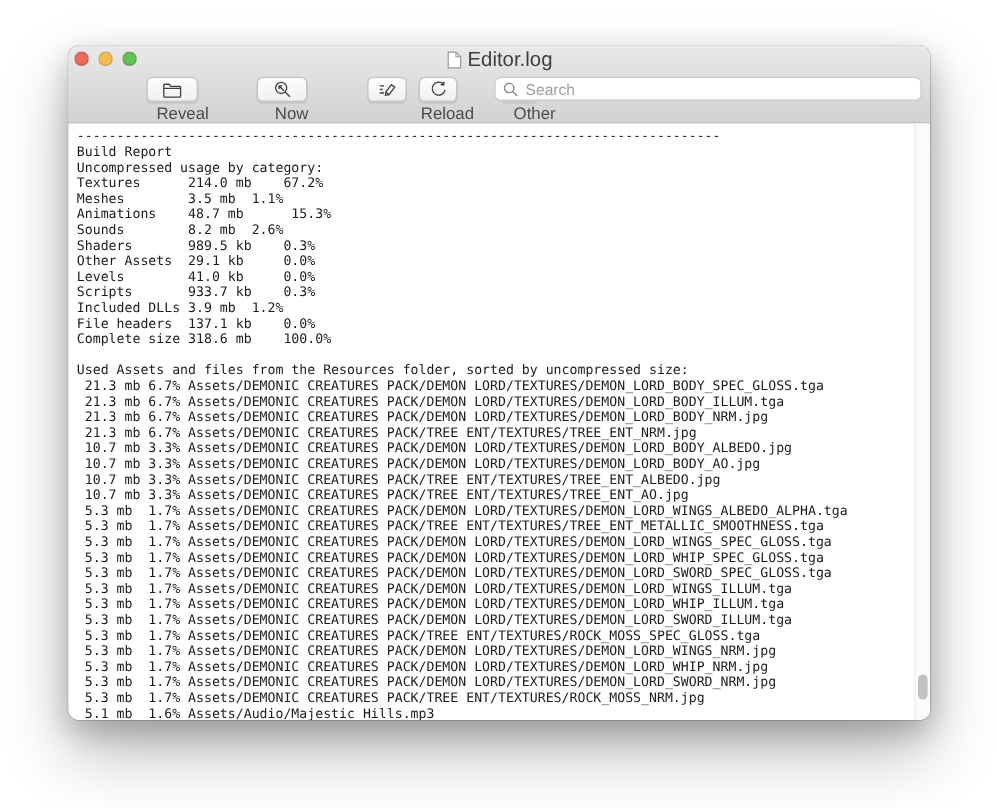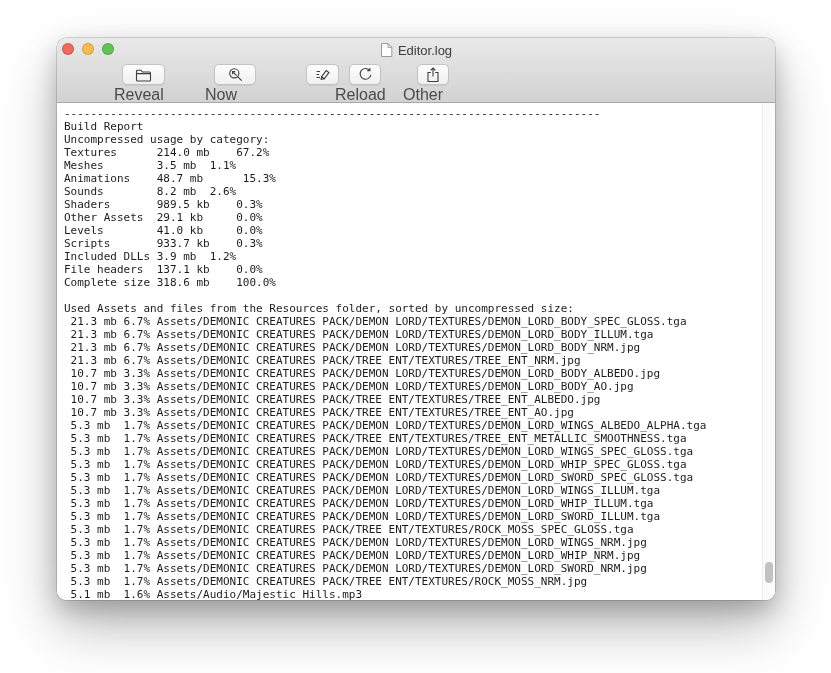--- a/index.html
+++ b/index.html
@@ -21,34 +21,34 @@
   }
   .header {
     position:absolute; left:0; top:0; right:0; height:65px;
     background:linear-gradient(#e9e9e9, #d2d2d2);
     border-bottom:1px solid #a9a9a9;
   }
   .titlebar {
     position:absolute; left:0; top:0; right:0; height:24px;
     display:flex; align-items:center; justify-content:center; gap:5px;
   }
-  .title-text { font-size:13px; color:#3e3e3e; }
+  .title-text { font-size:17px; color:#3e3e3e; }
   .traffic { position:absolute; top:5px; left:5px; display:flex; gap:8px; }
   .light { width:12px; height:12px; border-radius:50%; border:0.5px solid rgba(0,0,0,0.15); }
   .tbtn {
     position:absolute; top:26px; height:21px;
     background:linear-gradient(#fdfdfd,#f0f0f0);
     border:1px solid #c3c3c3; border-radius:5px;
     box-shadow:0 1px 1px rgba(0,0,0,0.07);
     display:flex; align-items:center; justify-content:center;
     padding:0; cursor:default;
   }
   .tlabel {
-    position:absolute; top:48px; height:14px; font-size:16px; color:#4b4b4b;
-    text-align:left; white-space:nowrap;
+    position:absolute; top:48px; height:14px; font-size:14px; color:#4b4b4b;
+    text-align:right; white-space:nowrap;
   }
   .searchfield {
     position:absolute; top:26px; left:355px; width:356px; height:20px;
     background:#ffffff; border:1px solid #c8c8c8; border-radius:5px;
     display:flex; align-items:center; padding:0 6px; gap:4px;
   }
   .searchfield input {
     border:none; outline:none; background:transparent; flex:1;
     font-size:13px; color:#333; font-family:"Liberation Sans", sans-serif;
   }
@@ -107,21 +107,21 @@
 
     <button class="tbtn" style="left:157px; width:42px;">
       <span>
         <svg width="15" height="15" viewBox="0 0 15 15" fill="none" stroke="#3e3e3e" stroke-width="1.1">
           <circle cx="6.3" cy="6.3" r="4.6"></circle>
           <path d="M9.6 9.6 L13.6 13.6"></path>
           <path d="M8.6 8.6 L4.6 4.6 M4.6 7.2 V4.6 H7.2"></path>
         </svg>
       </span>
     </button>
-    <div class="tlabel" style="left:148px; width:60px;">Now</div>
+    <div class="tlabel" style="left:140px; width:60px;">Now</div>
 
     <button class="tbtn" style="left:249px; width:33px;">
       <span>
         <svg width="16" height="15" viewBox="0 0 16 15" fill="none" stroke="#3e3e3e" stroke-width="1.1">
           <path d="M1.5 4.5 h3.5 M1.5 7.5 h2.5 M1.5 10.5 h3.5"></path>
           <path d="M9.2 11.8 L13.9 5.6 L11.2 3.6 L6.5 9.8 z"></path>
           <path d="M6.5 9.8 L6.2 12.4 L9.2 11.8"></path>
         </svg>
       </span>
     </button>
@@ -140,20 +140,29 @@
     <button class="tbtn" style="left:360px; width:32px;">
       <span>
         <svg width="14" height="16" viewBox="0 0 14 16" fill="none" stroke="#3e3e3e" stroke-width="1.1">
           <path d="M4.8 5.5 H2 v9 h10 v-9 H9.2"></path>
           <path d="M7 1 V9.5 M4.6 3.4 L7 1 L9.4 3.4"></path>
         </svg>
       </span>
     </button>
     <div class="tlabel" style="left:346px; width:60px;">Other</div>
 
+    <div class="searchfield">
+      <span>
+        <svg width="13" height="13" viewBox="0 0 13 13" fill="none" stroke="#8b8b8b" stroke-width="1.2">
+          <circle cx="5.3" cy="5.3" r="3.9"></circle>
+          <path d="M8.3 8.3 L12 12"></path>
+        </svg>
+      </span>
+      <input type="text" value="" placeholder="Search" style="">
+    </div>
   </div>
 
   <div class="content">
     <pre class="logpre">---------------------------------------------------------------------------------
 Build Report
 Uncompressed usage by category:
 Textures      214.0 mb    67.2%
 Meshes        3.5 mb  1.1%
 Animations    48.7 mb      15.3%
 Sounds        8.2 mb  2.6%

